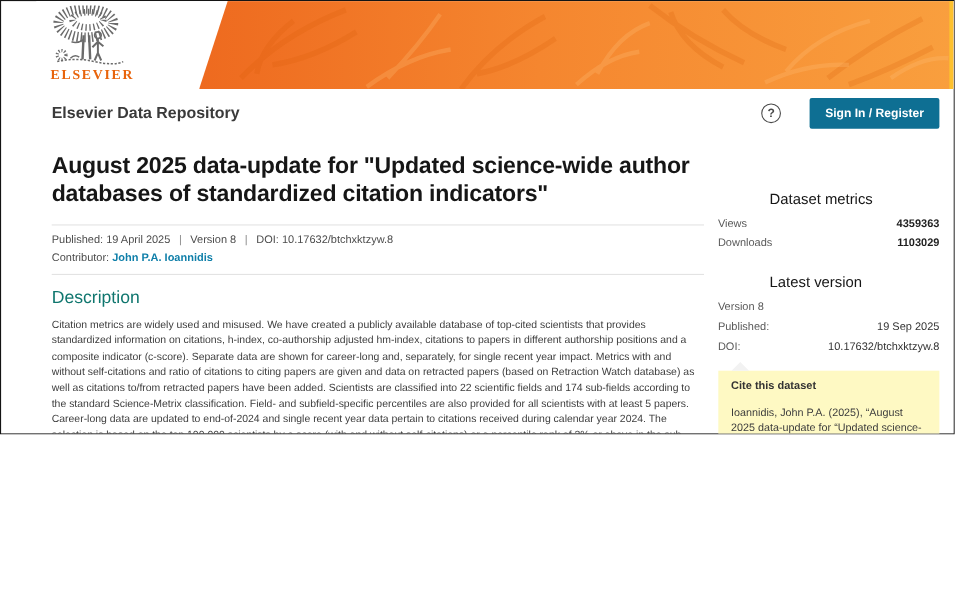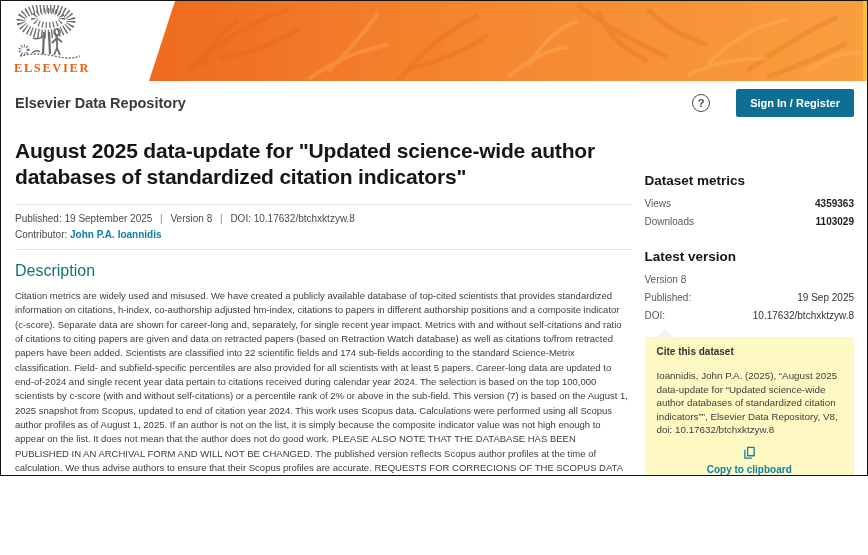--- a/index.html
+++ b/index.html
@@ -1,24 +1,25 @@
 <!DOCTYPE html>
 <html><head>
 <meta charset="utf-8">
 <style>
   * { box-sizing: border-box; margin: 0; padding: 0; }
   html, body { background: #fff; }
   body { font-family: "Liberation Sans", sans-serif; }
 
   .page {
-    width: 868px; height: 476px;
+    width: 868px; height: 395px;
     border: 1px solid #141414;
     background: #fff;
     position: relative;
     overflow: hidden;
+    padding-left: 32px;
   }
 
   
   .banner { position: relative; height: 80px; background: #fff; }
   .banner-orange {
     position: absolute; top: 0; bottom: 0; left: 148px; right: 0;
     background: linear-gradient(90deg, #ee6a1f 0%, #f5862f 45%, #f99f3e 100%);
     clip-path: polygon(26px 0, 100% 0, 100% 100%, 0 100%);
   }
   .leaves { position: absolute; top:0; left:0; width: 100%; height: 100%; }
@@ -62,21 +63,21 @@
   .divider { border-top: 1px solid #e3e3e3; }
   .meta-line { font-size: 10px; color: #4c4c4c; padding: 8px 0 3px; }
   .meta-line .sep { margin: 0 5px; color: #8a8a8a; }
   .contrib-line { font-size: 10px; color: #4c4c4c; padding: 2px 0 9px; }
   a.link { color: #0f7fa9; text-decoration: none; font-weight: 600; cursor: pointer; }
 
   .desc-heading { font-size: 16px; font-weight: 400; color: #0f766e; margin: 12px 0 9px; }
   .desc-text { font-size: 9.5px; line-height: 14.35px; color: #3d3d3d; }
 
   
-  .side-heading { font-size: 13.5px; font-weight: 700; color: #161616; margin-bottom: 10px; }
+  .side-heading { font-size: 13.5px; font-weight: 400; color: #161616; margin-bottom: 10px; margin-left: 47px; }
   .metric-row, .lv-row, .pv-row {
     display: flex; justify-content: space-between;
     font-size: 10px; margin-bottom: 7px;
   }
   .metric-label, .lv-label { color: #5a5a5a; }
   .metric-value { color: #1f1f1f; font-weight: 700; }
   .lv-value, .pv-date { color: #333; }
   .section-gap { margin-top: 22px; }
 
   .cite-box {
@@ -147,21 +148,21 @@
 
   <div class="content">
 
     <div class="main-col">
       <h1 class="title">August 2025 data-update for "Updated science-wide author databases of standardized citation indicators"</h1>
 
       <div class="divider"></div>
 
       <div class="meta-line">
         <span>Published:</span>
-        <span>19 September 2025</span>
+        <span>19 April 2025</span>
         <span class="sep">|</span>
         <span>Version 8</span>
         <span class="sep">|</span>
         <span>DOI:</span>
         <span>10.17632/btchxktzyw.8</span>
       </div>
 
       <div class="contrib-line">
         <span>Contributor:</span>
         <a class="link">John P.A. Ioannidis</a>

